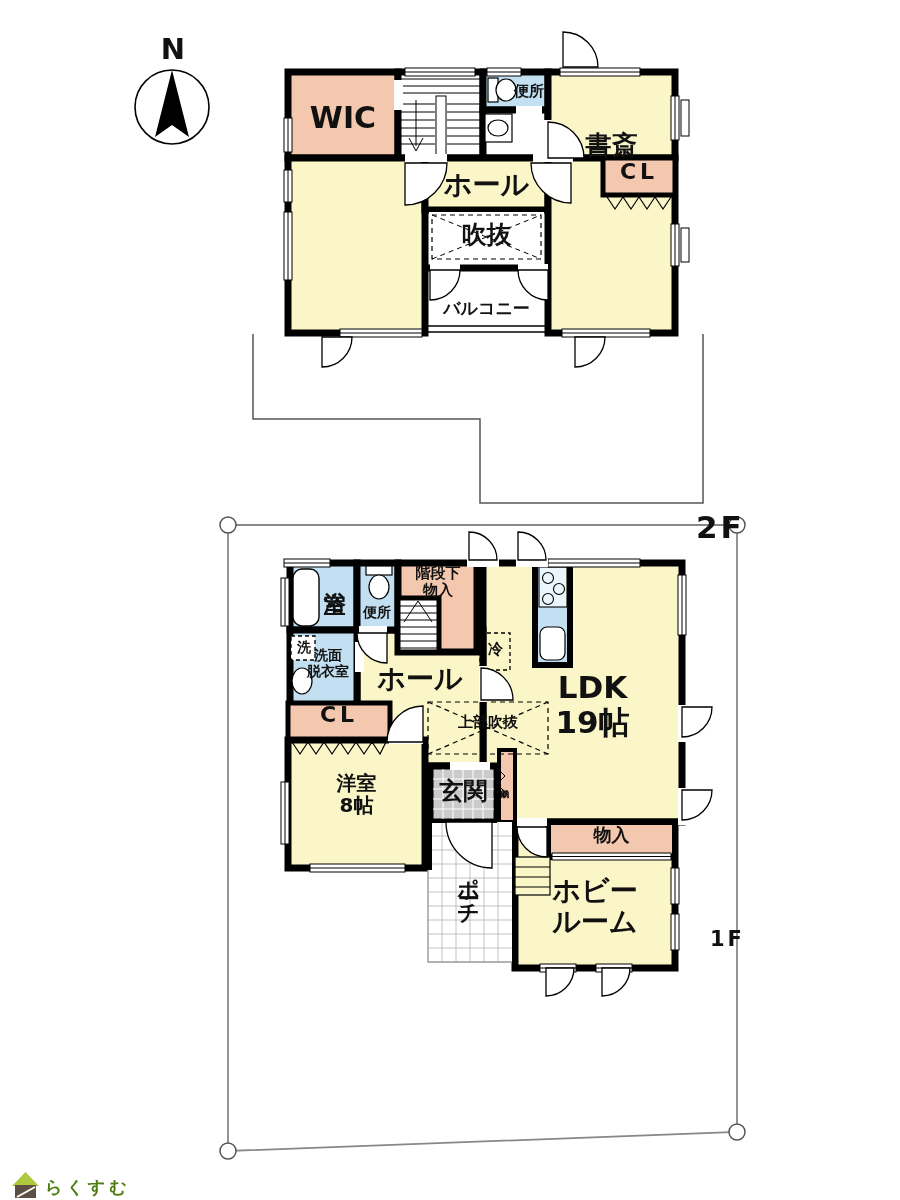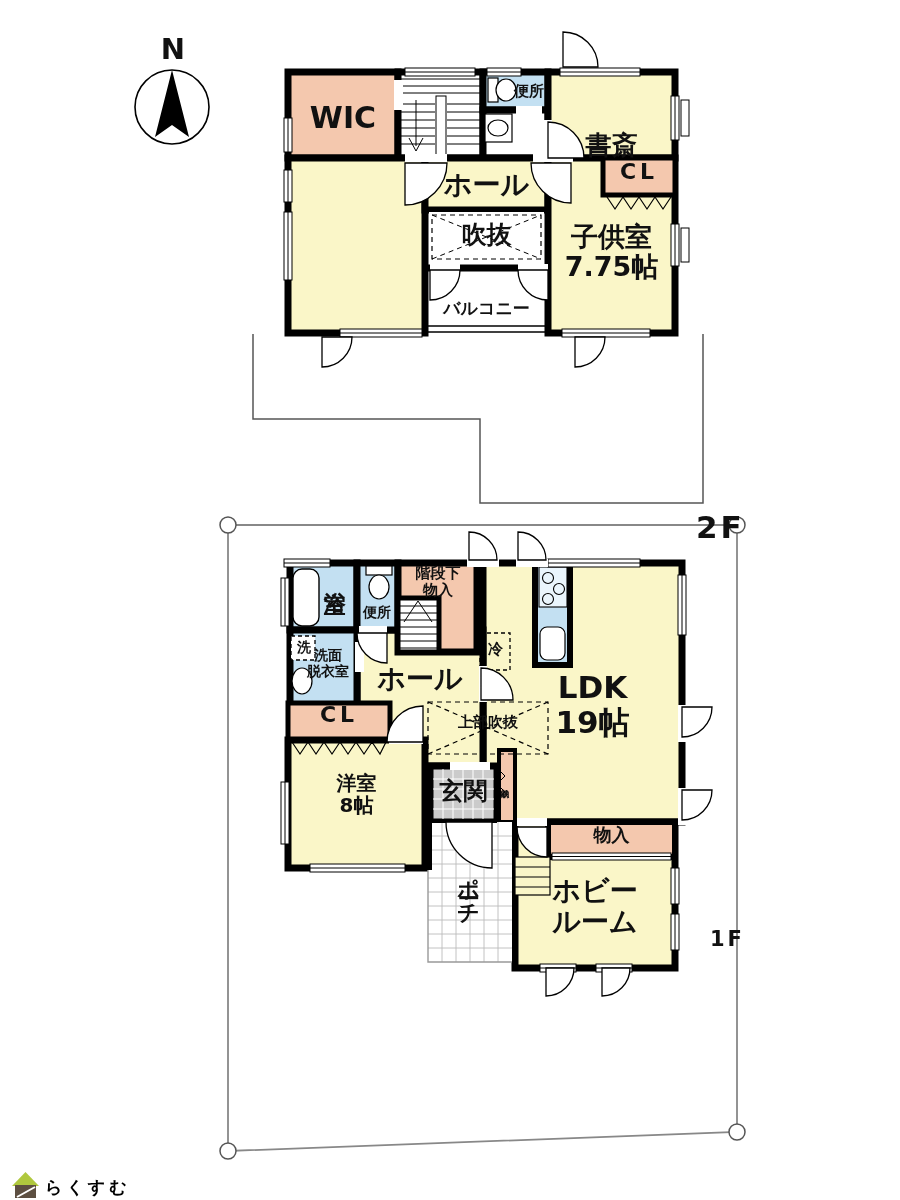--- a/index.html
+++ b/index.html
@@ -3,21 +3,21 @@
 <meta charset="utf-8">
 <style>
   html,body{margin:0;padding:0;background:#fff;}
   .canvas{position:relative;width:900px;height:1200px;background:#fff;overflow:hidden;
           font-family:"DejaVu Sans","Liberation Sans",sans-serif;}
   svg{position:absolute;left:0;top:0;}
   .labels{position:absolute;left:0;top:0;width:900px;height:1200px;z-index:2;}
   .lbl{position:absolute;font-weight:bold;color:#111;text-align:center;line-height:1.12;white-space:nowrap;}
   .lbl span{display:block;}
   .v{writing-mode:vertical-rl;}
-  .logo-text{position:absolute;font-weight:bold;color:#000000;}
+  .logo-text{position:absolute;font-weight:bold;color:#4d7c0f;}
 </style>
 </head>
 <body>
 
 <div class="canvas">
 <svg width="900" height="1200" viewBox="0 0 900 1200">
 
   <g>
     <circle cx="172" cy="107" r="37" fill="none" stroke="#000" stroke-width="1.6"></circle>
     <polygon points="172,70 189,137 172,125 155,137" fill="#000"></polygon>
@@ -325,24 +325,20 @@
   <div class="lbl" style="left:155px;top:33px;width:36px;font-size:29px;">N</div>
   <div class="lbl" style="left:696px;top:470px;width:70px;font-size:31px;text-align:left;letter-spacing:3px;margin-top:40px;">2F</div>
   <div class="lbl" style="left:674px;top:928px;width:70px;font-size:21px;text-align:left;letter-spacing:3px;margin-left:36px;">1F</div>
 
   <div class="lbl" style="left:288px;top:101px;width:110px;font-size:30px;">WIC</div>
   <div class="lbl" style="left:508px;top:83px;width:42px;font-size:15px;">便所</div>
   <div class="lbl" style="left:548px;top:97px;width:127px;font-size:26px;margin-top:34px;">書斎</div>
   <div class="lbl" style="left:425px;top:169px;width:123px;font-size:28px;">ホール</div>
   <div class="lbl" style="left:603px;top:160px;width:72px;font-size:22px;letter-spacing:4px;">CL</div>
   <div class="lbl" style="left:425px;top:221px;width:123px;font-size:25px;">吹抜</div>
-  <div class="lbl" style="left:548px;top:222px;width:127px;font-size:27px;">
-    <span>子供室</span>
-    <span>7.75帖</span>
-  </div>
   <div class="lbl" style="left:425px;top:299px;width:123px;font-size:17px;">バルコニー</div>
 
   <div class="lbl v" style="left:322px;top:574px;font-size:22px;">浴室</div>
   <div class="lbl" style="left:355px;top:605px;width:44px;font-size:14px;">便所</div>
   <div class="lbl" style="left:398px;top:565px;width:80px;font-size:15px;">
     <span>階段下</span>
     <span>物入</span>
   </div>
   <div class="lbl" style="left:294px;top:640px;width:20px;font-size:14px;">洗</div>
   <div class="lbl" style="left:300px;top:648px;width:56px;font-size:14px;">

